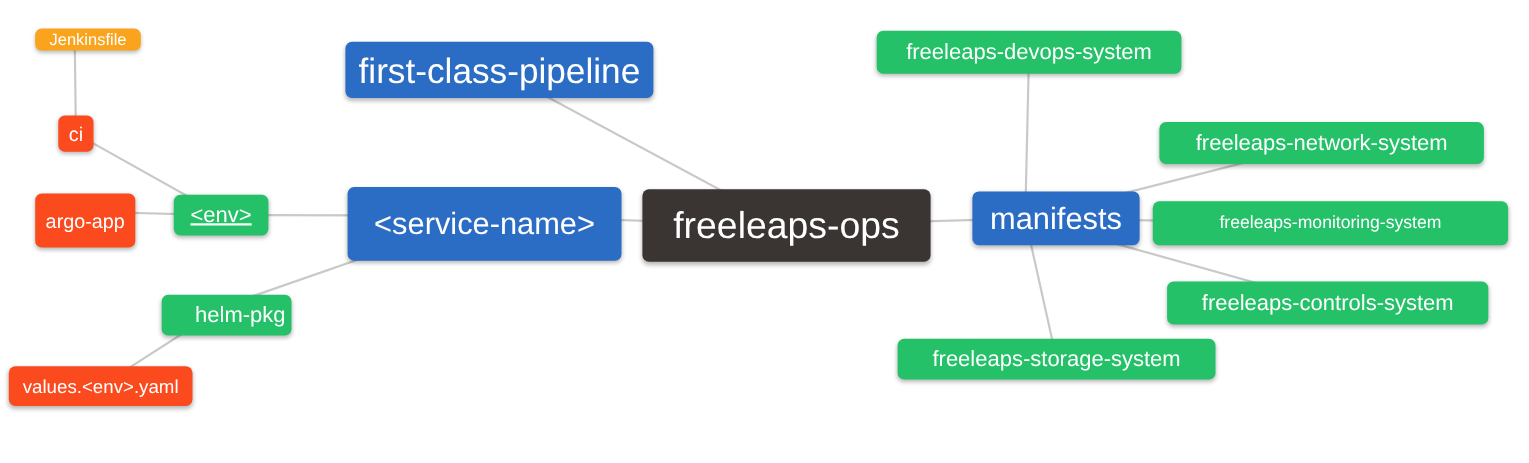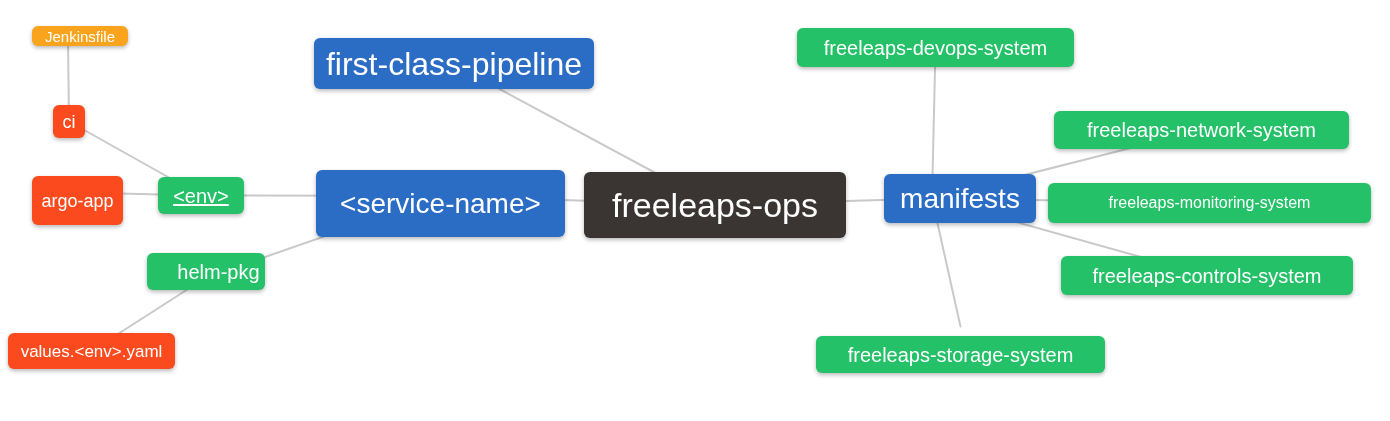--- a/index.html
+++ b/index.html
@@ -74,33 +74,33 @@
   <div class="node root" style="left:584px; top:172px; width:262px; height:66px; font-size:34px;">freeleaps-ops</div>
 
   <div class="node primary" style="left:314px; top:38px; width:280px; height:51px; font-size:32px;">first-class-pipeline</div>
 
   <div class="node primary" style="left:316px; top:170px; width:249px; height:67px; font-size:28px;">&lt;service-name&gt;</div>
 
   <div class="node primary" style="left:852px; top:174px; width:152px; height:49px; font-size:28px;margin-left:32px;">manifests</div>
 
   <div class="node secondary" style="left:158px; top:177px; width:86px; height:37px; font-size:20px;text-decoration:underline;">&lt;env&gt;</div>
 
-  <div class="node secondary" style="left:147px; top:253px; width:118px; height:37px; font-size:20px;padding-left:25px;">helm-pkg</div>
+  <div class="node secondary" style="left:147px; top:268px; width:118px; height:37px; font-size:20px;padding-left:25px;">helm-pkg</div>
 
   <div class="node tertiary" style="left:53px; top:105px; width:32px; height:33px; font-size:18px;">ci</div>
 
   <div class="node tertiary" style="left:32px; top:176px; width:91px; height:49px; font-size:18px;">argo-app</div>
 
   <div class="node quaternary" style="left:20px; top:26px; width:96px; height:20px; font-size:15px;margin-left:12px;">Jenkinsfile</div>
 
   <div class="node tertiary" style="left:8px; top:333px; width:167px; height:36px; font-size:17px;">values.&lt;env&gt;.yaml</div>
 
   <div class="node secondary" style="left:797px; top:28px; width:277px; height:39px; font-size:20px;">freeleaps-devops-system</div>
 
   <div class="node secondary" style="left:1054px; top:111px; width:295px; height:38px; font-size:20px;">freeleaps-network-system</div>
 
   <div class="node secondary" style="left:1048px; top:183px; width:323px; height:40px; font-size:16px;">freeleaps-monitoring-system</div>
 
   <div class="node secondary" style="left:1061px; top:256px; width:292px; height:39px; font-size:20px;">freeleaps-controls-system</div>
 
-  <div class="node secondary" style="left:816px; top:308px; width:289px; height:37px; font-size:20px;margin-top:28px;">freeleaps-storage-system</div>
+  <div class="node secondary" style="left:816px; top:308px; width:289px; height:37px; font-size:20px;">freeleaps-storage-system</div>
 
 </div>
 
 </body></html>

